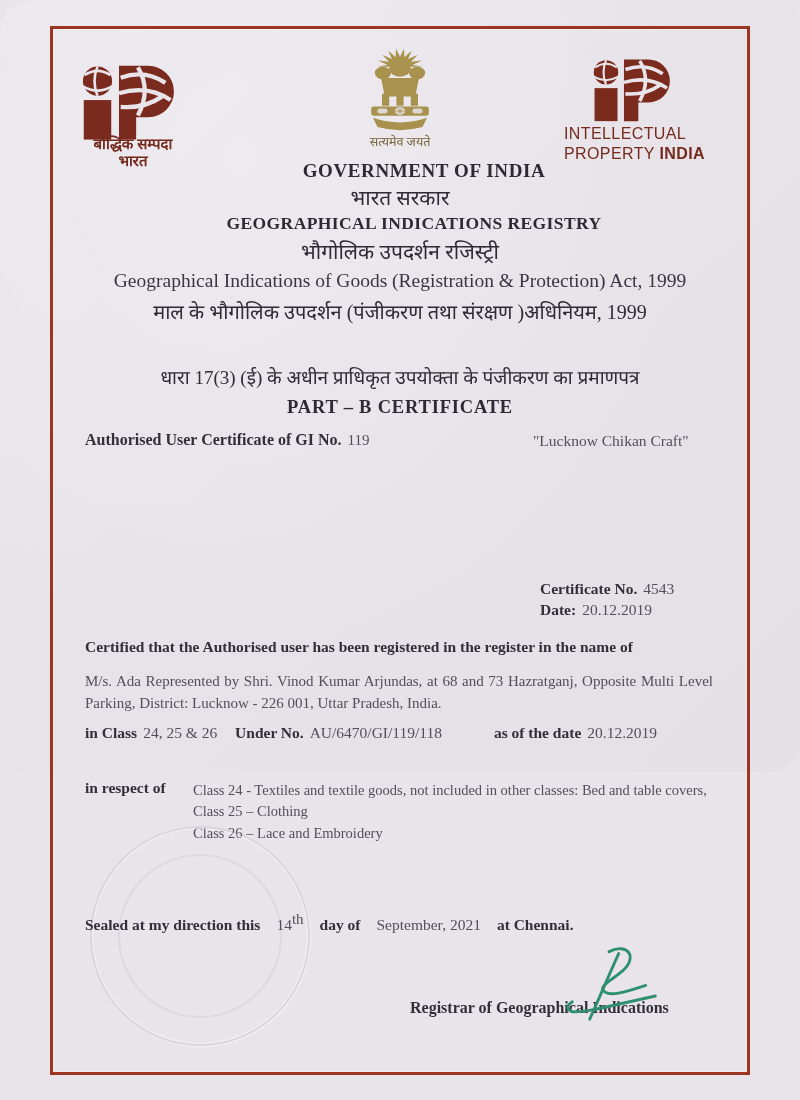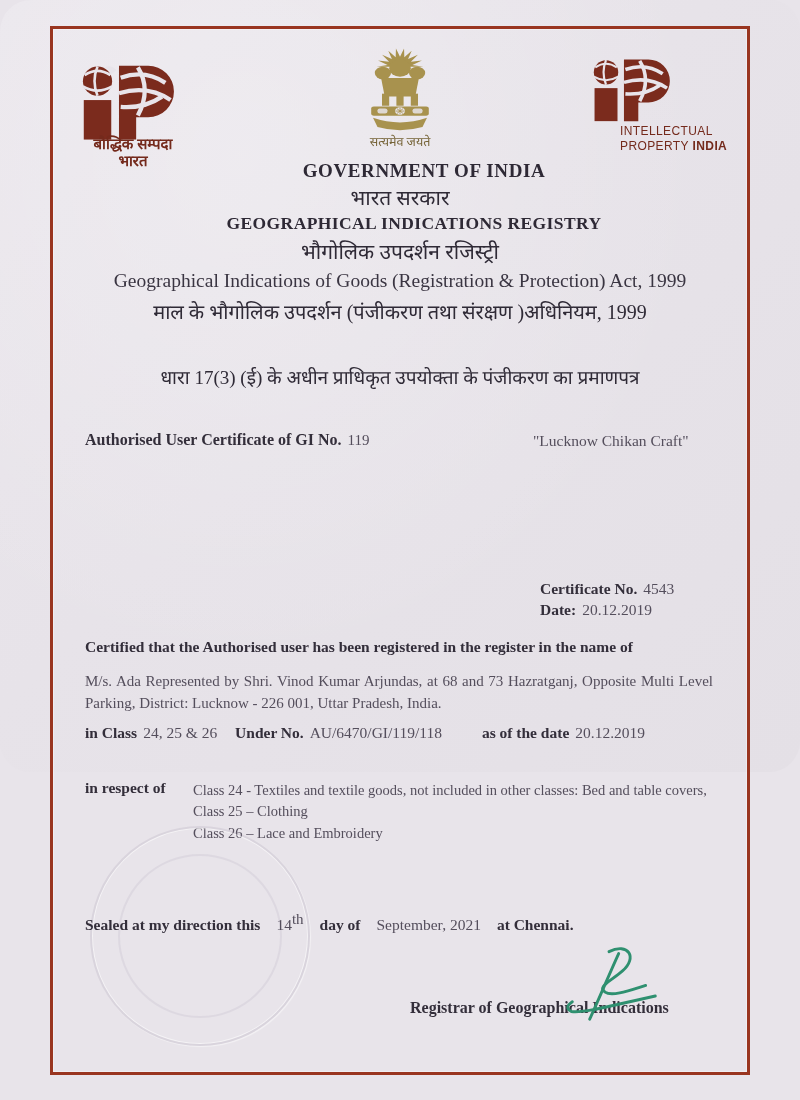--- a/index.html
+++ b/index.html
@@ -40,21 +40,21 @@
   .gi-row   { left:85px;  top:431px; font-size:16px; }
   .gi-row .v{ font-size:15px; }
   .gi-name  { left:533px; top:432px; font-size:15.5px; }
   .certno   { left:540px; top:580px; font-size:15.5px; }
   .au-row   { left:85px;  top:601px; font-size:15.5px; }
   .date-row { left:540px; top:601px; font-size:15.5px; }
   .certified{ left:85px;  top:638px; font-size:15.5px; }
   .registrant{ left:85px; top:671px; width:628px; font-size:15px; line-height:1.45; text-align:justify; }
   .class-row{ left:85px;  top:724px; font-size:15.5px; white-space:nowrap; }
   .class-row .seg2 { margin-left:14px; }
-  .class-row .seg3 { margin-left:36px; }
+  .class-row .seg3 { margin-left:48px; }
   .respect-label { left:85px; top:779px; font-size:15.5px; }
   .classes  { left:193px; top:780px; width:530px; font-size:14.5px; line-height:1.48; }
   .sealed   { left:85px;  top:911px; font-size:15.5px; white-space:nowrap; }
   .sealed .sp { margin-left:16px; }
   .sealed sup { font-size:15px; }
   .registrar{ left:410px; top:999px; font-size:16px; z-index:2; }
 
   .lbl-gap { margin-right:6px; }
 
   .seal {
@@ -65,23 +65,23 @@
   .seal-inner {
     position:absolute; left:26px; top:26px; width:164px; height:164px; border-radius:50%;
     border:2px solid rgba(158,148,168,0.14);
   }
 
   .left-logo-caption {
     left:58px; top:136px; width:150px; text-align:center;
     font-weight:bold; color:#742a1c; font-size:15px; line-height:1.1;
   }
   .right-logo-caption {
-    left:620px; top:124px; width:160px;
+    left:564px; top:124px; width:160px;
     font-family:"Liberation Sans","DejaVu Sans",sans-serif;
-    color:#742a1c; font-size:12px; line-height:1.25; letter-spacing:0.4px;
+    color:#742a1c; font-size:16px; line-height:1.25; letter-spacing:0.4px;
   }
   .motto { left:50px; width:700px; top:133px; text-align:center; font-size:12.5px; color:#756337; }
 
   .sig { left:550px; top:942px; z-index:3; }
 </style>
 </head>
 <body>
 
 <div class="page">
   <div class="frame"></div>
@@ -163,20 +163,21 @@
     <div><span>PROPERTY </span><b>INDIA</b></div>
   </div>
 
   <div class="abs center gov-en">GOVERNMENT OF INDIA</div>
   <div class="abs center gov-hi hi">भारत सरकार</div>
   <div class="abs center reg-en">GEOGRAPHICAL INDICATIONS REGISTRY</div>
   <div class="abs center reg-hi hi">भौगोलिक उपदर्शन रजिस्ट्री</div>
   <div class="abs center act-en">Geographical Indications of Goods (Registration &amp; Protection) Act, 1999</div>
   <div class="abs center act-hi hi">माल के भौगोलिक उपदर्शन (पंजीकरण तथा संरक्षण )अधिनियम, 1999</div>
   <div class="abs center cert-hi hi">धारा 17(3) (ई) के अधीन प्राधिकृत उपयोक्ता के पंजीकरण का प्रमाणपत्र</div>
+  <div class="abs center part">PART – B CERTIFICATE</div>
 
   <div class="abs gi-row">
     <span class="b lbl-gap">Authorised User Certificate of GI No.</span><span class="v">119</span>
   </div>
   <div class="abs gi-name v">"Lucknow Chikan Craft"</div>
 
   <div class="abs certno">
     <span class="b lbl-gap">Certificate No.</span><span class="v">4543</span>
   </div>
   <div class="abs date-row">

